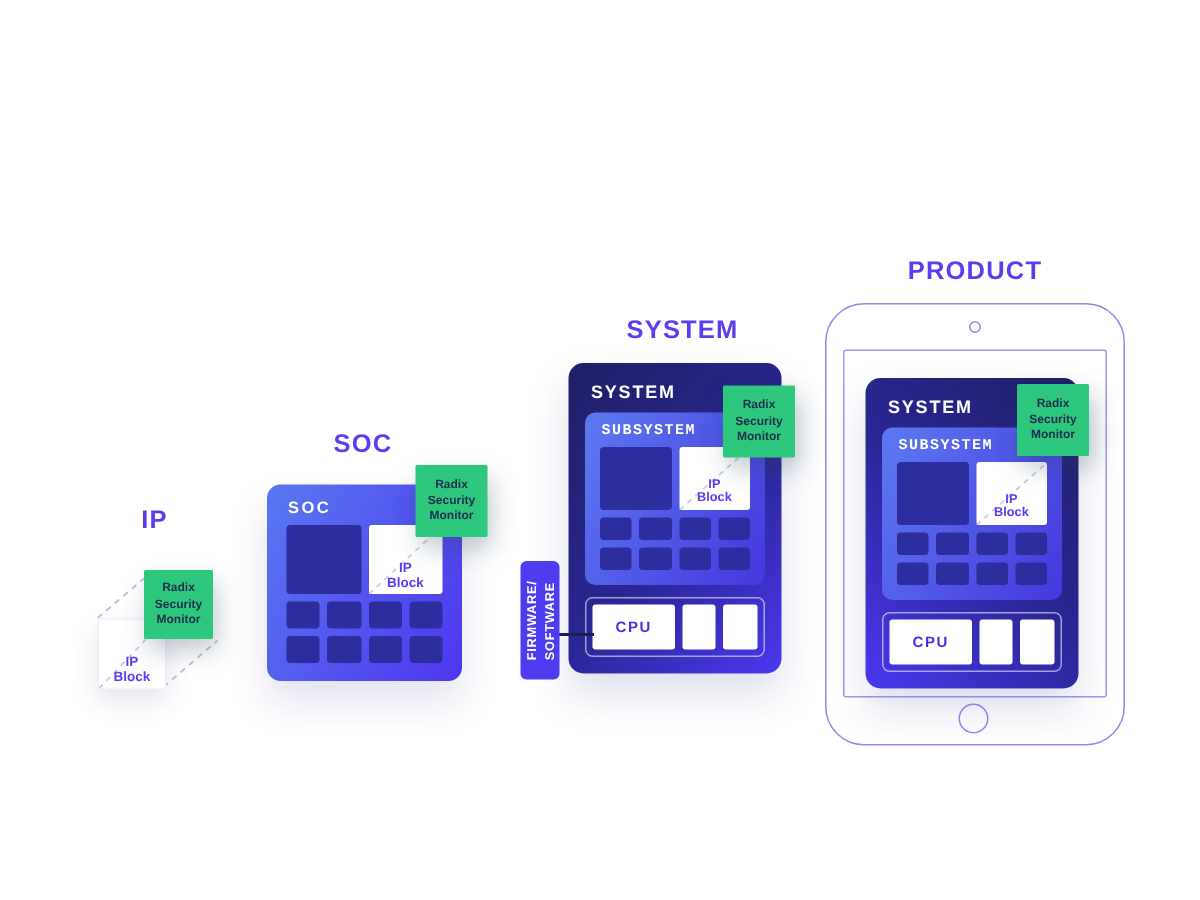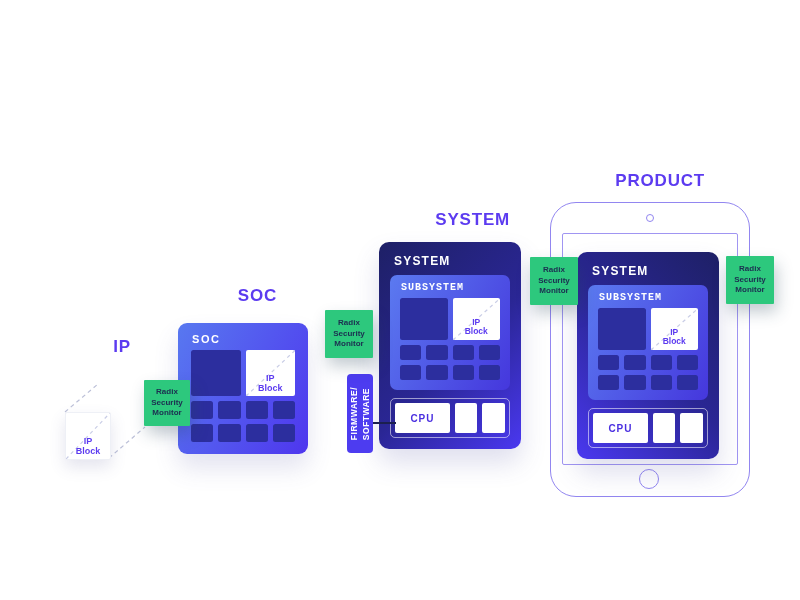--- a/index.html
+++ b/index.html
@@ -1,28 +1,28 @@
 <!DOCTYPE html>
 <html><head>
 <meta charset="utf-8">
 <style>
   html,body { margin:0; padding:0; background:#fff; }
   .canvas { position:relative; width:800px; height:600px; background:#ffffff;
             font-family:"Liberation Sans", sans-serif; overflow:hidden; }
   .layer { position:absolute; inset:0; }
 
   .stage-title { position:absolute; font-size:17px; font-weight:bold; color:#5c3bf0;
-                 text-align:right; letter-spacing:0.8px; }
+                 text-align:center; letter-spacing:0.8px; }
 
   .pre { white-space:pre-line; }
 
   
   .badge { position:absolute; width:48px; height:48px; background:#2dc87d;
            display:flex; align-items:center; justify-content:center; text-align:center;
-           border-radius:1px; box-shadow:3px 8px 16px rgba(40,70,90,.28); z-index:6;margin-left:48px; }
+           border-radius:1px; box-shadow:3px 8px 16px rgba(40,70,90,.28); z-index:6; }
   .badge span { font-size:8px; font-weight:bold; color:#1c2d50; line-height:1.35; }
 
   
   .ip-dashes { position:absolute; left:58px; top:376px; width:112px; height:100px; z-index:1; }
   .ip-square { position:absolute; left:65px; top:412px; width:44px; height:46px;
                background:#fff; border:1px solid #eef0f6; border-radius:2px;
                box-shadow:0 7px 16px rgba(90,90,150,.16); z-index:2; }
   .ip-square svg, .white-block svg { position:absolute; inset:0; width:100%; height:100%; }
   .block-label { position:absolute; left:0; right:0; bottom:3px; text-align:center;
                  font-size:9px; font-weight:bold; color:#5c3bf0; line-height:1.12; }

